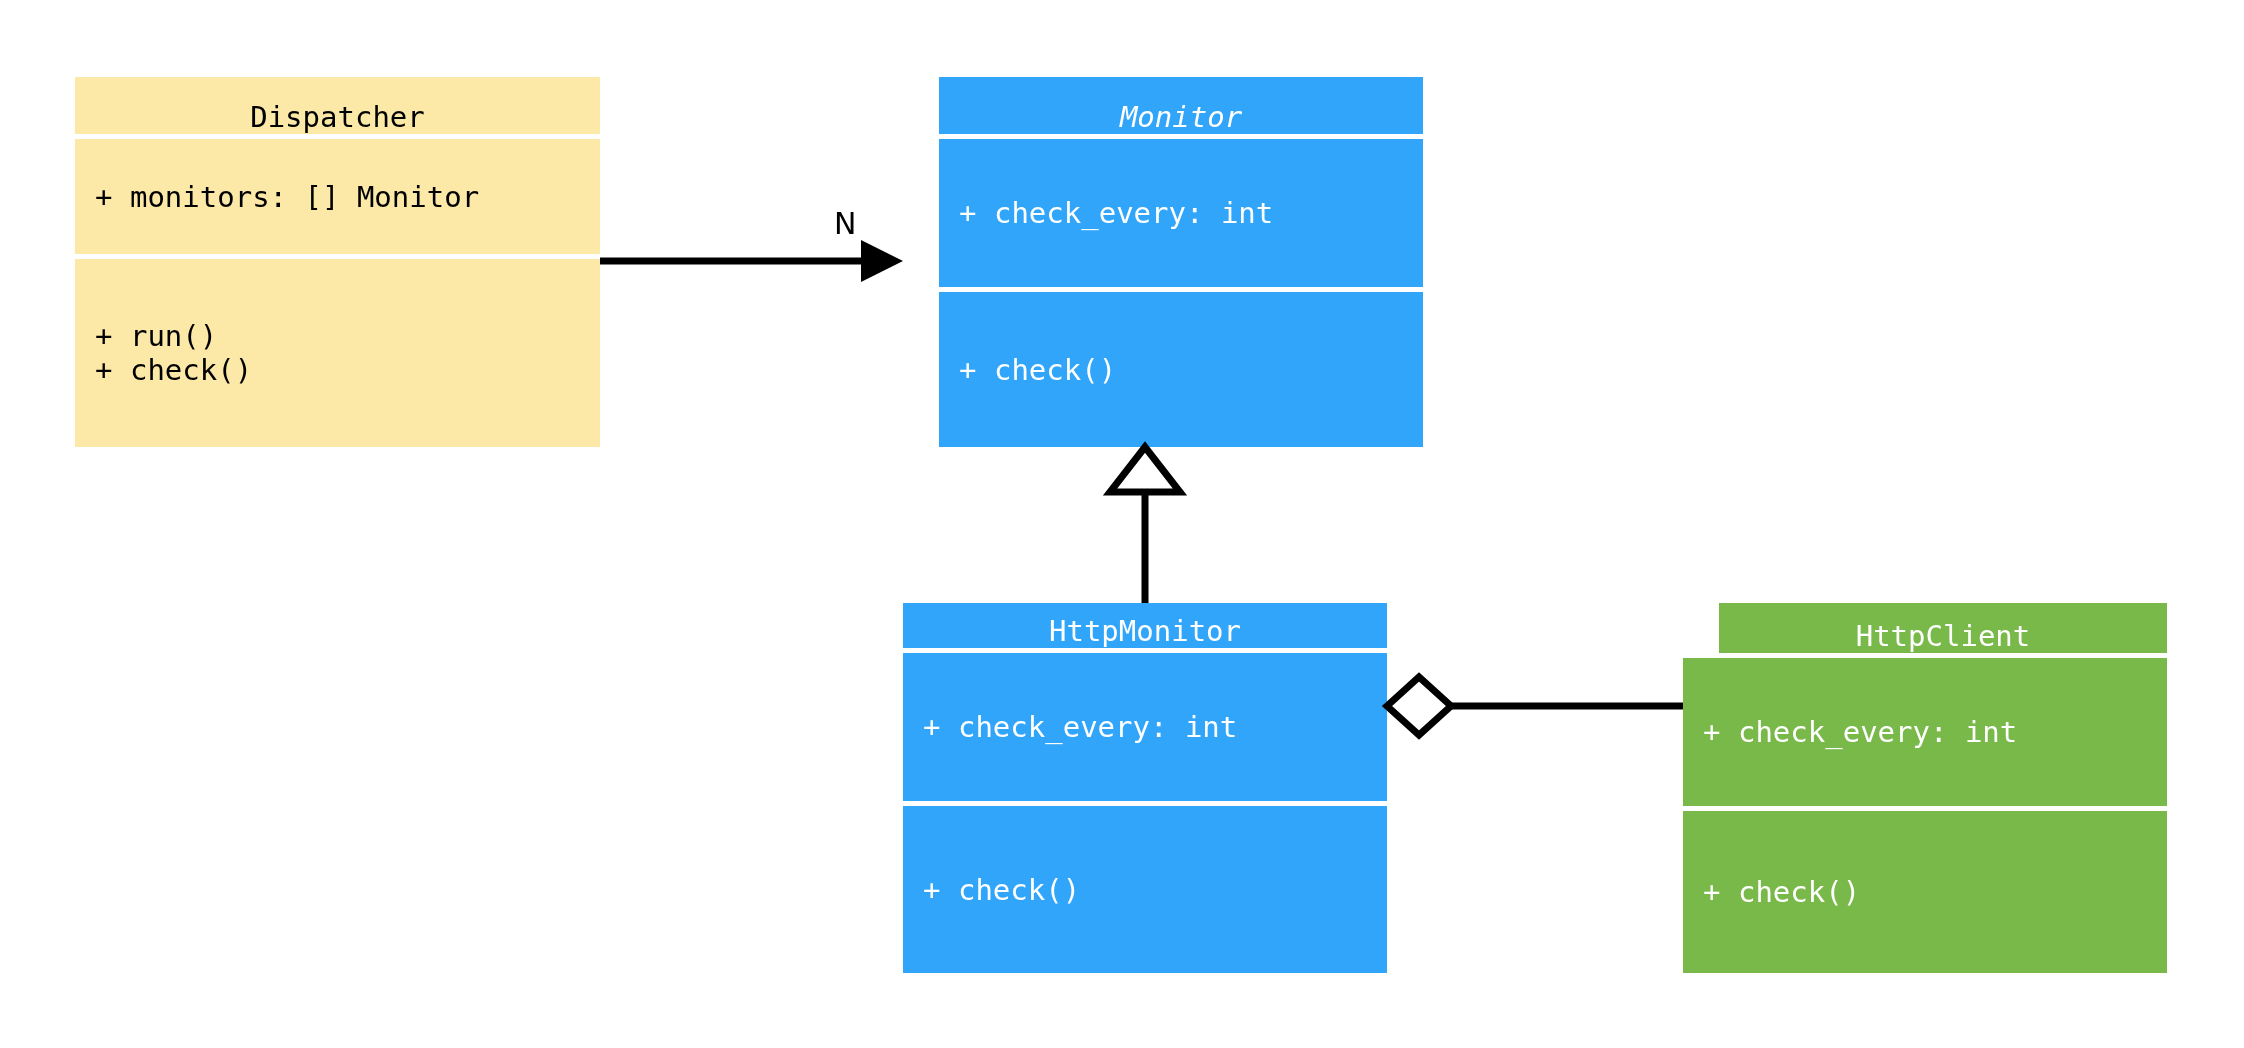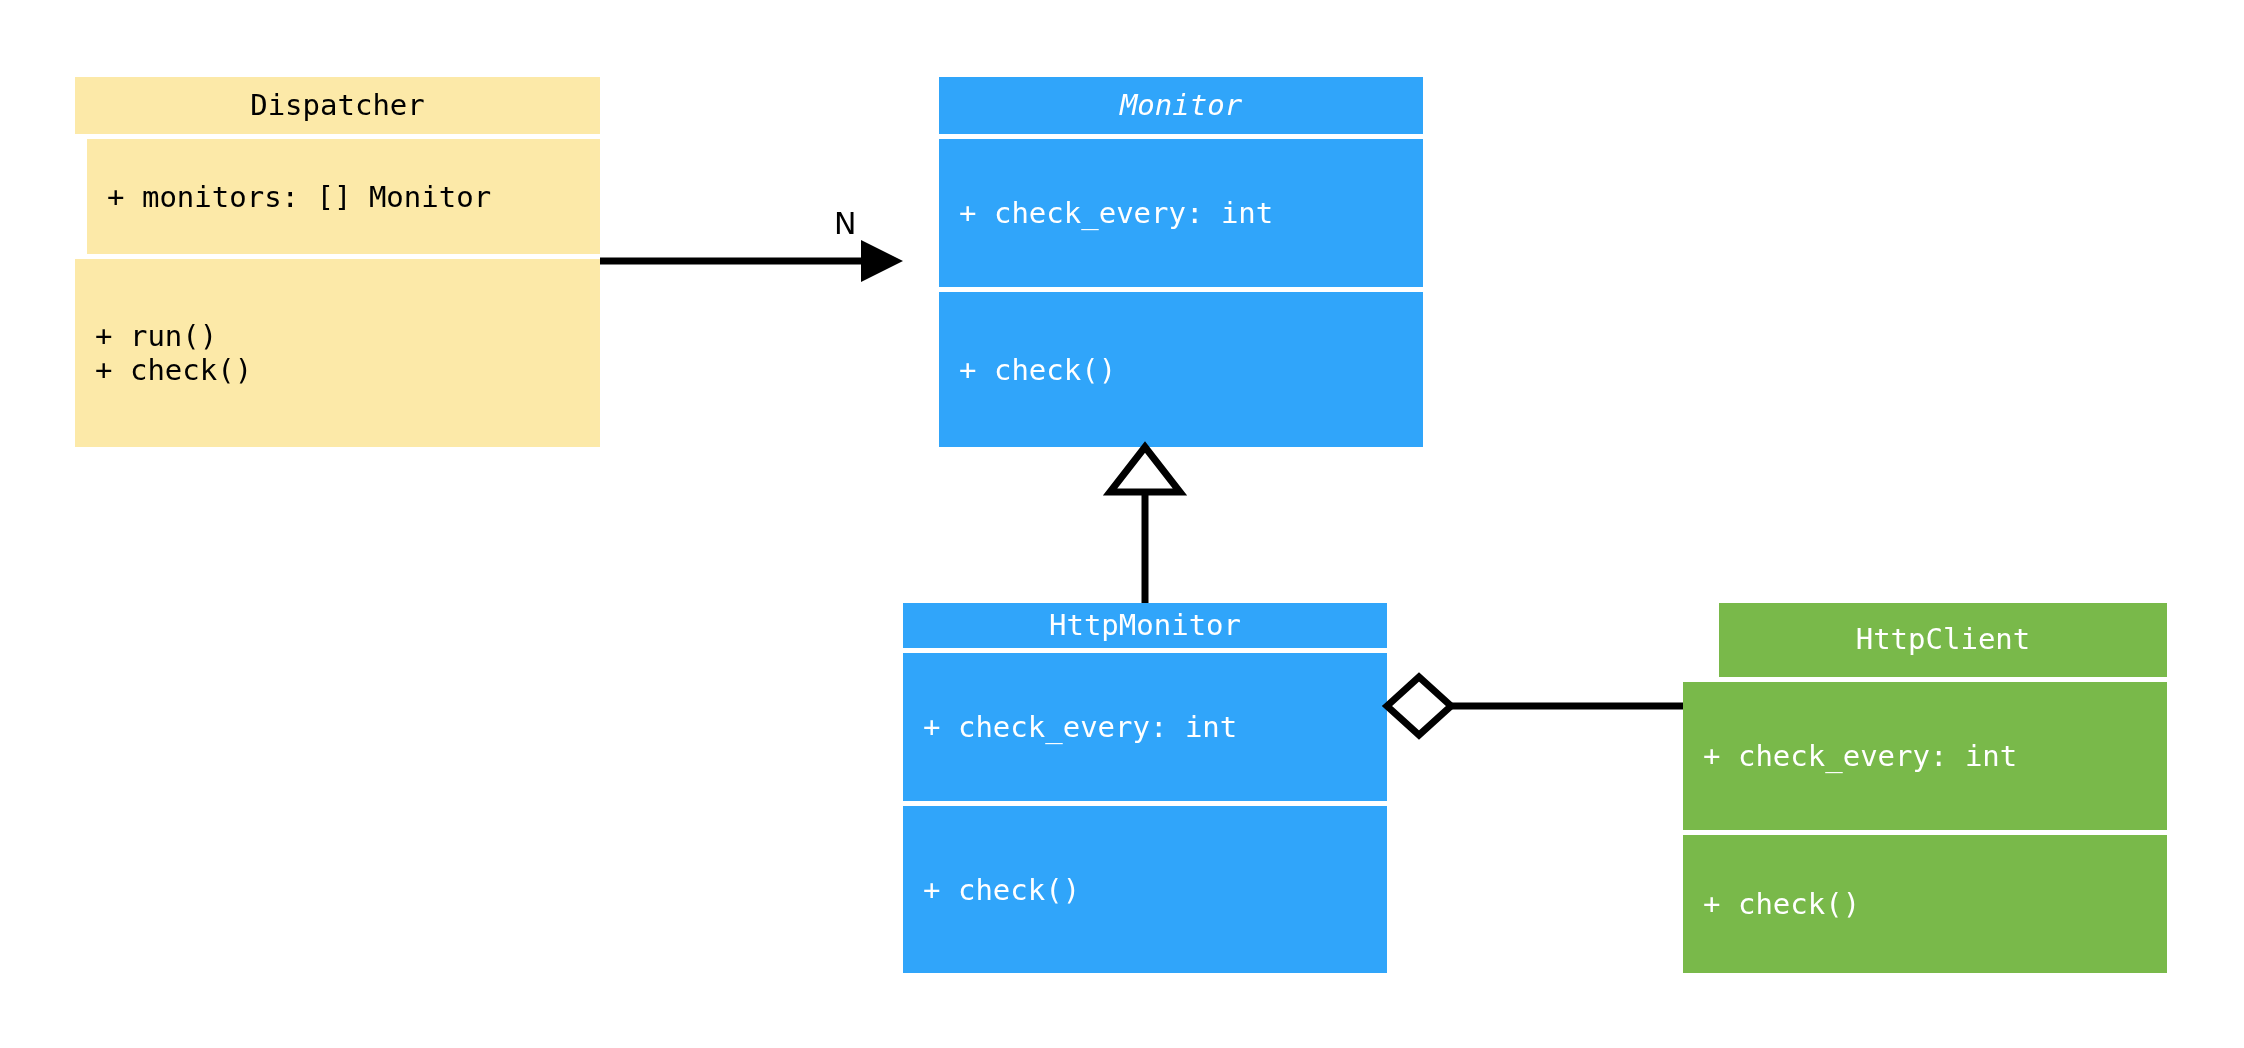--- a/index.html
+++ b/index.html
@@ -29,21 +29,21 @@
   }
   .compartment {
     box-sizing: border-box;
     display: flex;
     flex-direction: column;
     justify-content: center;
     overflow: hidden;
   }
   .compartment.title-compartment {
     align-items: center;
-    justify-content: center;
+    justify-content: flex-end;
   }
   .compartment.members-compartment {
     padding-left: 20px;
   }
   .sep-gap {
     height: 5px;
     background: #ffffff;
     flex: 0 0 auto;
   }
 
@@ -97,21 +97,21 @@
 </head>
 <body>
 
 <div id="canvas">
 
   <div class="uml-class theme-yellow" style="left:75px; top:77px; width:525px; height:370px;">
     <div class="compartment title-compartment" style="height:57px;">
       <span class="class-title">Dispatcher</span>
     </div>
     <div class="sep-gap"></div>
-    <div class="compartment members-compartment" style="height:115px;margin-left:12px;">
+    <div class="compartment members-compartment" style="height:115px;">
       <span class="member-line">+ monitors: [] Monitor</span>
     </div>
     <div class="sep-gap"></div>
     <div class="compartment members-compartment" style="flex:1 1 auto;">
       <span class="member-line">+ run()</span>
       <span class="member-line">+ check()</span>
     </div>
   </div>
 
   <div class="uml-class theme-blue" style="left:903px; top:77px; width:484px; height:370px;margin-left:36px;">
@@ -136,21 +136,21 @@
     <div class="compartment members-compartment" style="height:148px;">
       <span class="member-line">+ check_every: int</span>
     </div>
     <div class="sep-gap"></div>
     <div class="compartment members-compartment" style="flex:1 1 auto;">
       <span class="member-line">+ check()</span>
     </div>
   </div>
 
   <div class="uml-class theme-green" style="left:1683px; top:603px; width:484px; height:370px;">
-    <div class="compartment title-compartment" style="height:74px;margin-left:36px;">
+    <div class="compartment title-compartment" style="height:50px;margin-left:36px;">
       <span class="class-title">HttpClient</span>
     </div>
     <div class="sep-gap"></div>
     <div class="compartment members-compartment" style="height:148px;">
       <span class="member-line">+ check_every: int</span>
     </div>
     <div class="sep-gap"></div>
     <div class="compartment members-compartment" style="flex:1 1 auto;">
       <span class="member-line">+ check()</span>
     </div>

